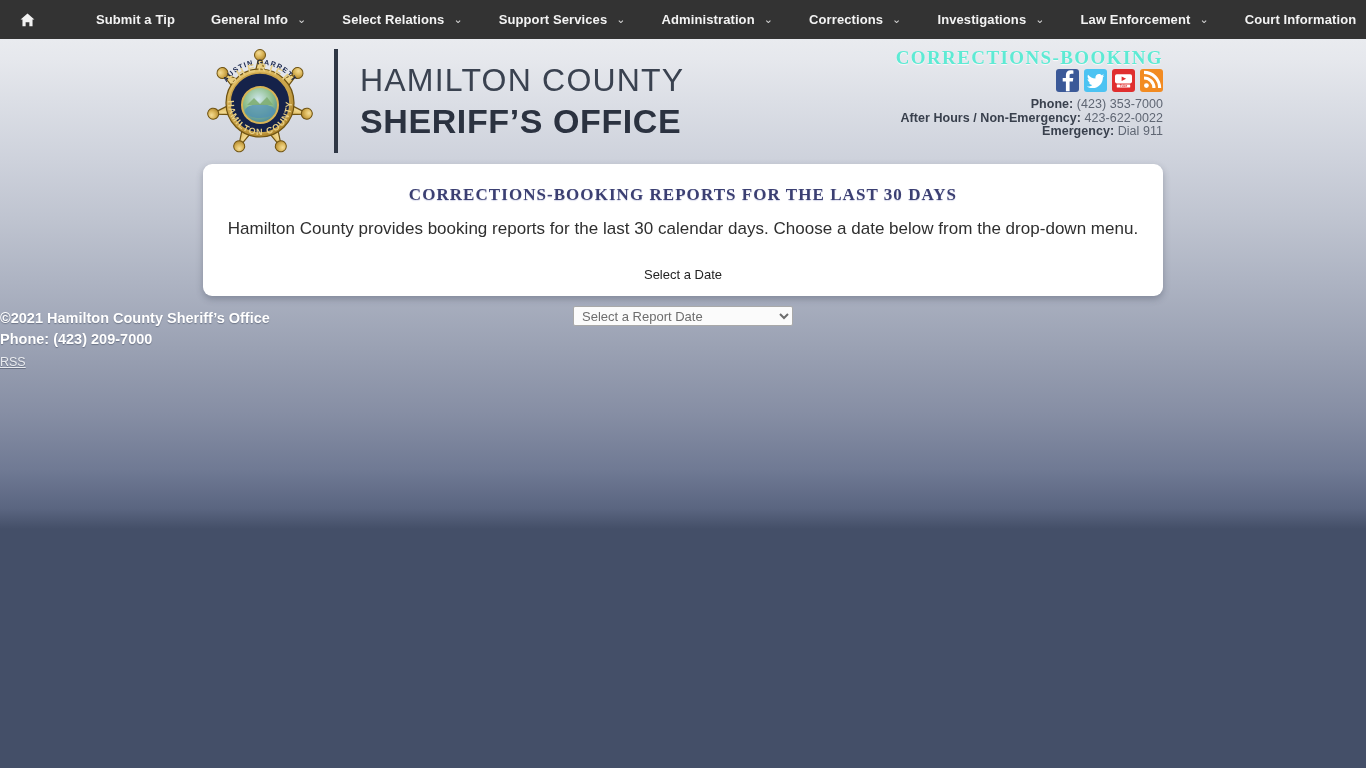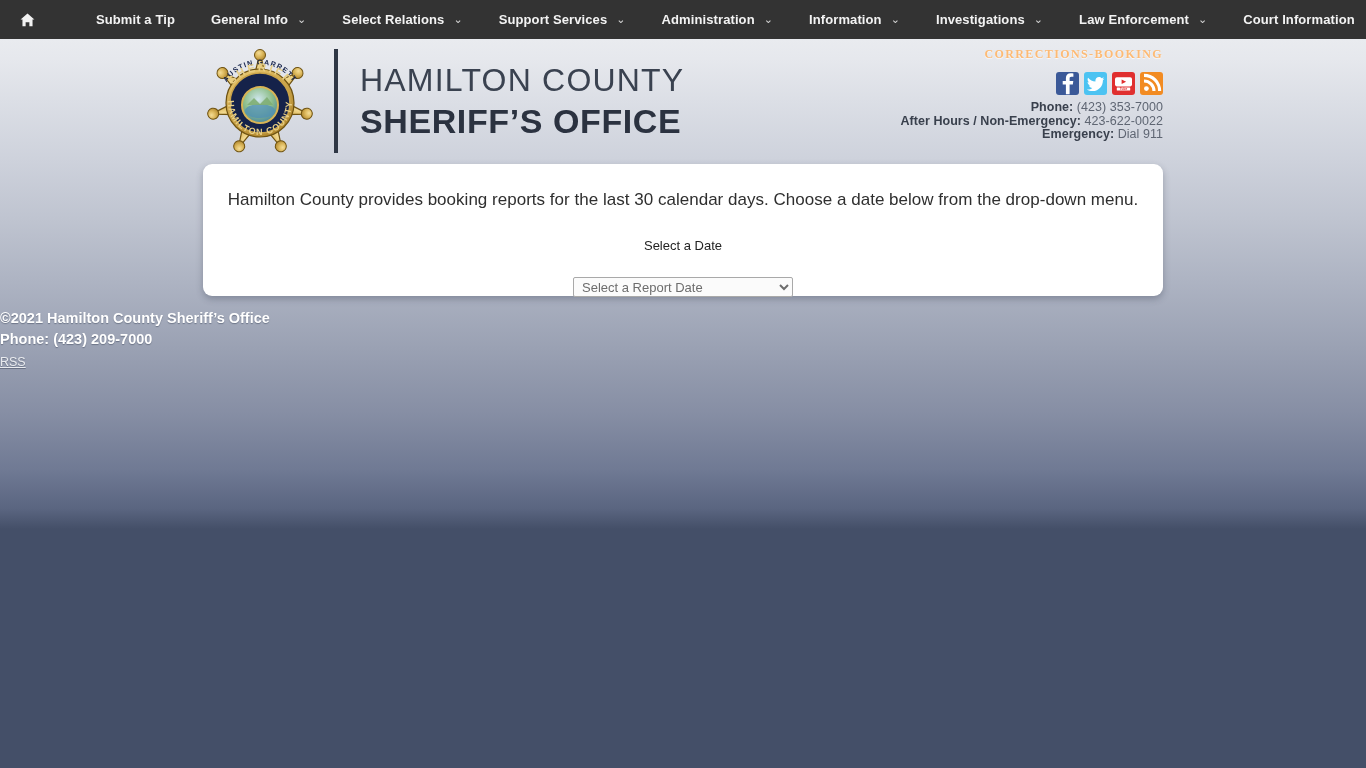--- a/index.html
+++ b/index.html
@@ -130,26 +130,25 @@
   
   #header-right {
     position: absolute;
     right: 203px;
     top: 8px;
     text-align: right;
     width: 420px;
   }
   #page-kicker {
     font-family: "Liberation Serif", serif;
-    font-size: 12px;
+    font-size: 19px;
     font-weight: bold;
     letter-spacing: 1.4px;
-    color: #fdba74;
+    color: #5eead4;
     text-shadow: 0 1px 1px rgba(255,255,255,0.85);
-    margin-bottom: 10px;
   }
   #social-row {
     display: flex;
     justify-content: flex-end;
     gap: 5px;
     margin-bottom: 6px;
   }
   .social-icon {
     width: 23px;
     height: 23px;
@@ -280,21 +279,21 @@
     <span>Support Services</span>
     <span class="caret">⌄</span>
   </a>
 
   <a class="nav-item nav-gap">
     <span>Administration</span>
     <span class="caret">⌄</span>
   </a>
 
   <a class="nav-item nav-gap">
-    <span>Information</span>
+    <span>Corrections</span>
     <span class="caret">⌄</span>
   </a>
 
   <a class="nav-item nav-gap">
     <span>Investigations</span>
     <span class="caret">⌄</span>
   </a>
 
   <a class="nav-item nav-gap">
     <span>Law Enforcement</span>
@@ -440,20 +439,21 @@
       <b>After Hours / Non-Emergency:</b><span> 423-622-0022</span>
     </div>
     <div class="contact-line">
       <b>Emergency:</b><span> Dial 911</span>
     </div>
   </div>
 </header>
 
 <main id="card">
 
+  <h1 id="card-title">CORRECTIONS-BOOKING REPORTS FOR THE LAST 30 DAYS</h1>
 
   <p id="card-desc">Hamilton County provides booking reports for the last 30 calendar days. Choose a date below from the drop-down menu.</p>
 
   <div id="card-label">Select a Date</div>
 
   <div id="select-wrap">
     <select id="date-select">
       <option>Select a Report Date</option>
     </select>
   </div>

